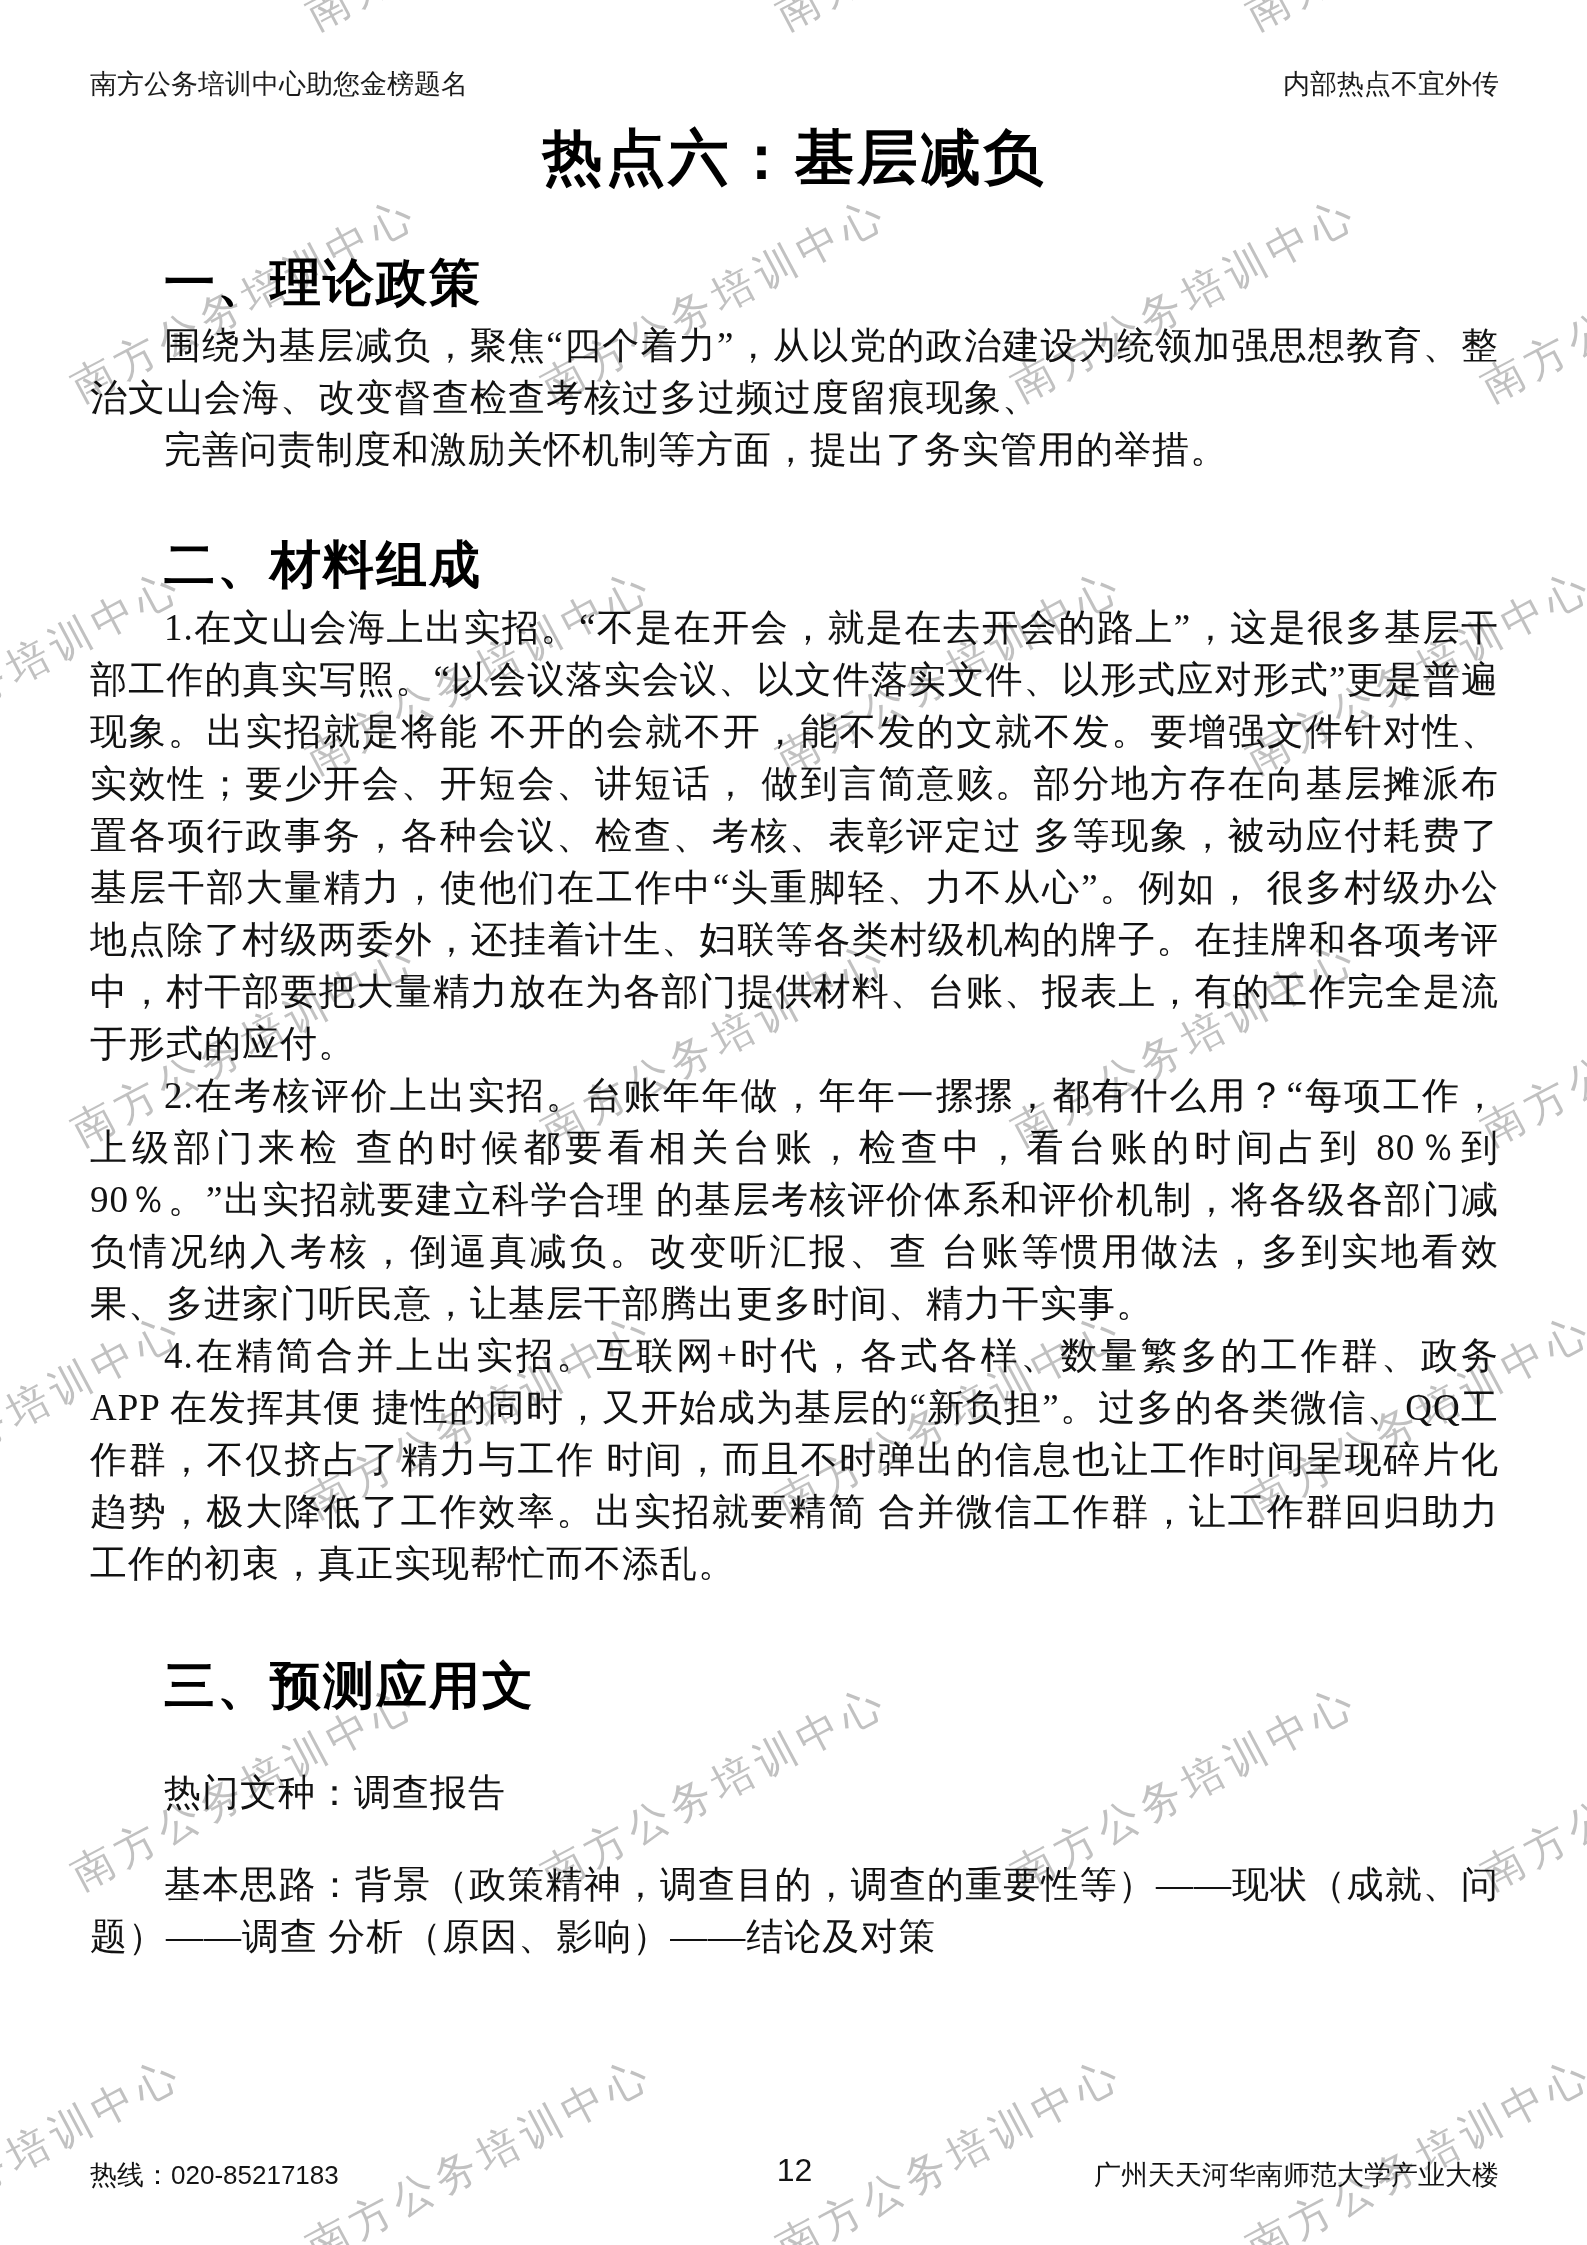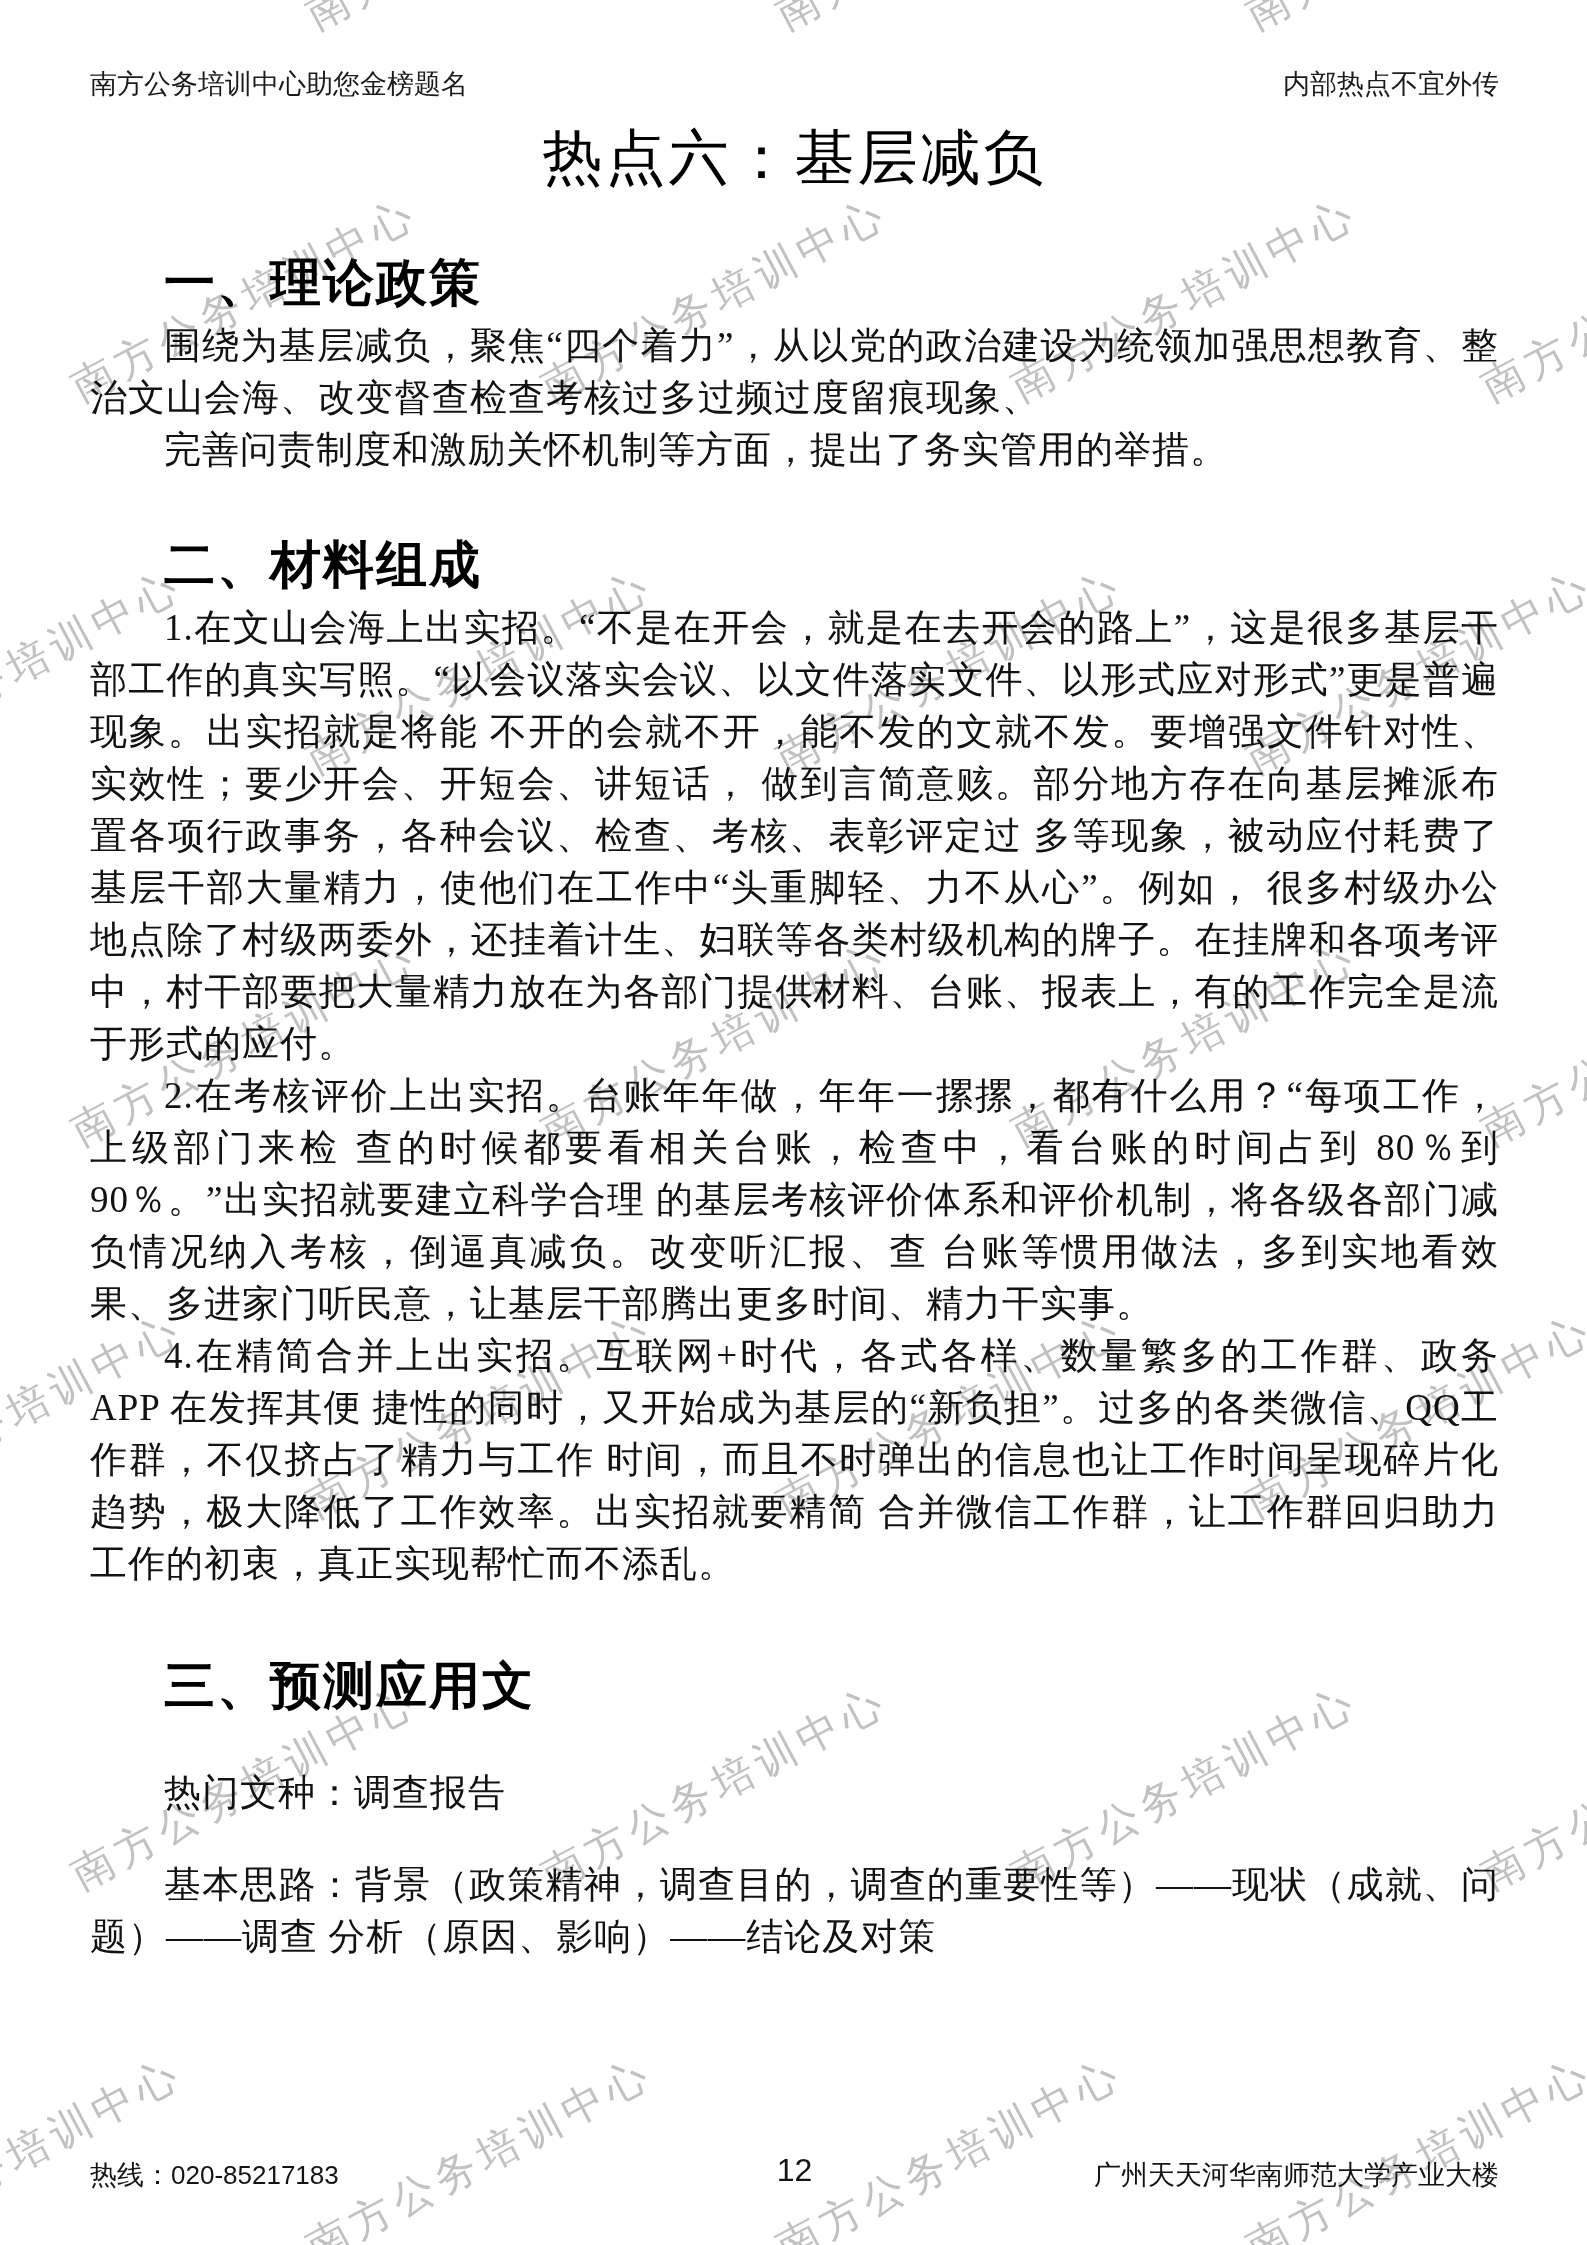--- a/index.html
+++ b/index.html
@@ -21,21 +21,21 @@
   }
   
   .content { position:absolute; inset:0; z-index:1; padding:66px 88px 0 90px; box-sizing:border-box; }
   .hdr {
     display:flex; justify-content:space-between; align-items:baseline;
     font-size:27px; color:#1b1b1b;
   }
   .title {
     margin-top:16px; text-align:center; color:#000;
     font-family:"Liberation Sans","DejaVu Sans",sans-serif;
-    font-weight:400; font-size:60px; letter-spacing:3px;
+    font-weight:700; font-size:60px; letter-spacing:3px;
   }
   .section { margin:0; }
   .sec-0 { margin-top:50px; }
   .sec-1 { margin-top:55px; }
   .sec-2 { margin-top:62px; }
   .heading {
     font-family:"Liberation Sans","DejaVu Sans",sans-serif;
     font-weight:700; font-size:51px; color:#000;
     margin:0 0 2px 74px; letter-spacing:2px;
   }

